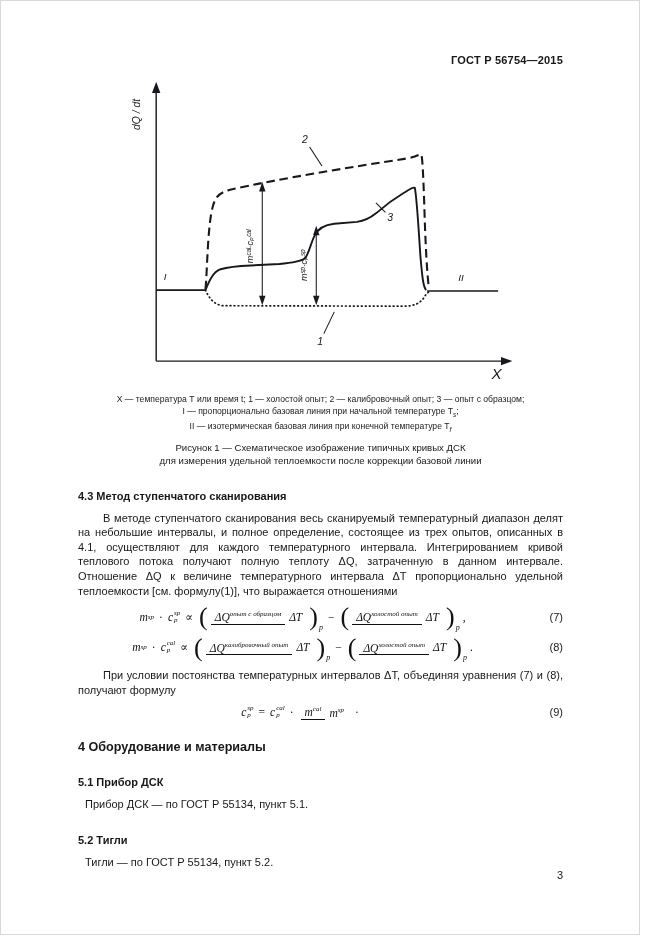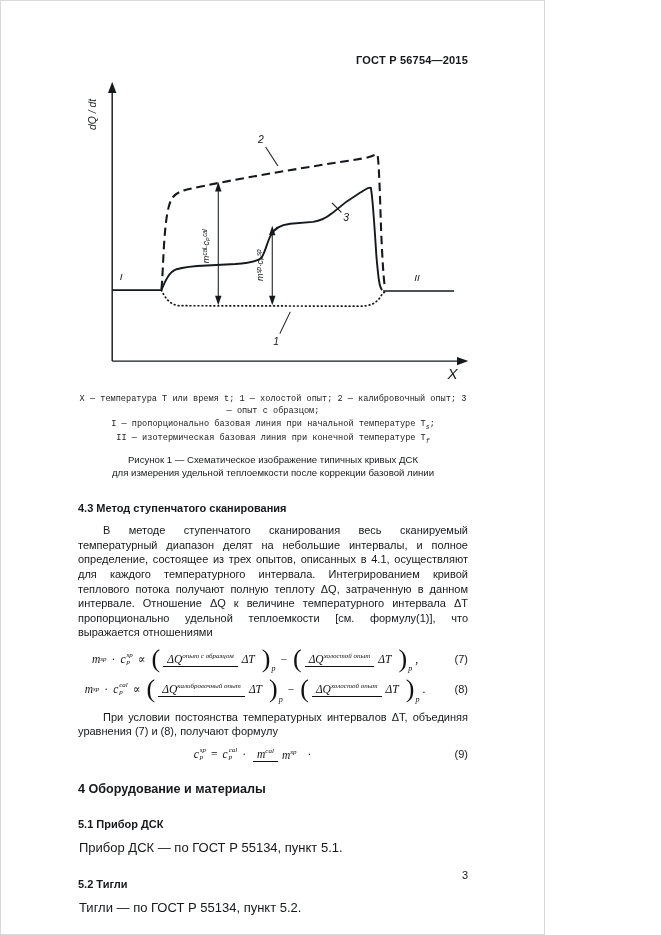--- a/index.html
+++ b/index.html
@@ -1,35 +1,35 @@
 <!DOCTYPE html>
 <html><head>
 <meta charset="utf-8">
 <style>
   html,body { margin:0; padding:0; background:#ffffff; }
   .page {
     position:relative;
-    width:545px; height:935px;
+    width:640px; height:935px;
     box-sizing:border-box;
     background:#ffffff;
     outline:1px solid #d9d9d9; outline-offset:-1px;
     padding:54px 77px 0 78px;
     font-family:"Liberation Sans","DejaVu Sans",sans-serif;
     color:#16181b;
   }
   .doc-header { text-align:right; font-size:11px; font-weight:bold; letter-spacing:0.2px; }
   .fig-wrap { text-align:center; margin-top:10px; }
   .fig-wrap svg { display:inline-block; }
-  .fig-legend { margin-top:8px; text-align:center; font-size:8.6px; line-height:1.45; color:#222;font-family:Liberation Mono, monospace; }
+  .fig-legend { margin-top:8px; text-align:center; font-size:8.6px; line-height:1.45; color:#222; }
   .fig-legend sub { font-size:6.5px; font-style:italic; }
   .fig-caption { margin-top:8px; text-align:center; font-size:9.6px; line-height:1.35; color:#16181b; }
   .h-sub { font-size:11px; font-weight:bold; margin:22px 0 0; }
   .h-main { font-size:12.6px; font-weight:bold; margin:20px 0 0; }
   p.body-par { font-size:11px; line-height:1.33; text-align:justify; margin:9px 0 0; text-indent:25px; }
-  p.body-line { font-size:13px; line-height:1.33; margin:9px 1px 0; }
+  p.body-line { font-size:11px; line-height:1.33; margin:9px 7px 0; }
 
   
   .formula-row { display:flex; align-items:center; margin:7px 0 0; }
   .formula {
     flex:1; display:flex; align-items:center; justify-content:center;
     font-family:"Liberation Serif","DejaVu Serif",serif;
     font-style:italic; font-size:11.5px; color:#111;
   }
   .formula .fpart { display:inline-flex; align-items:center; }
   .formula .mid { font-style:normal; margin:0 5px; }

